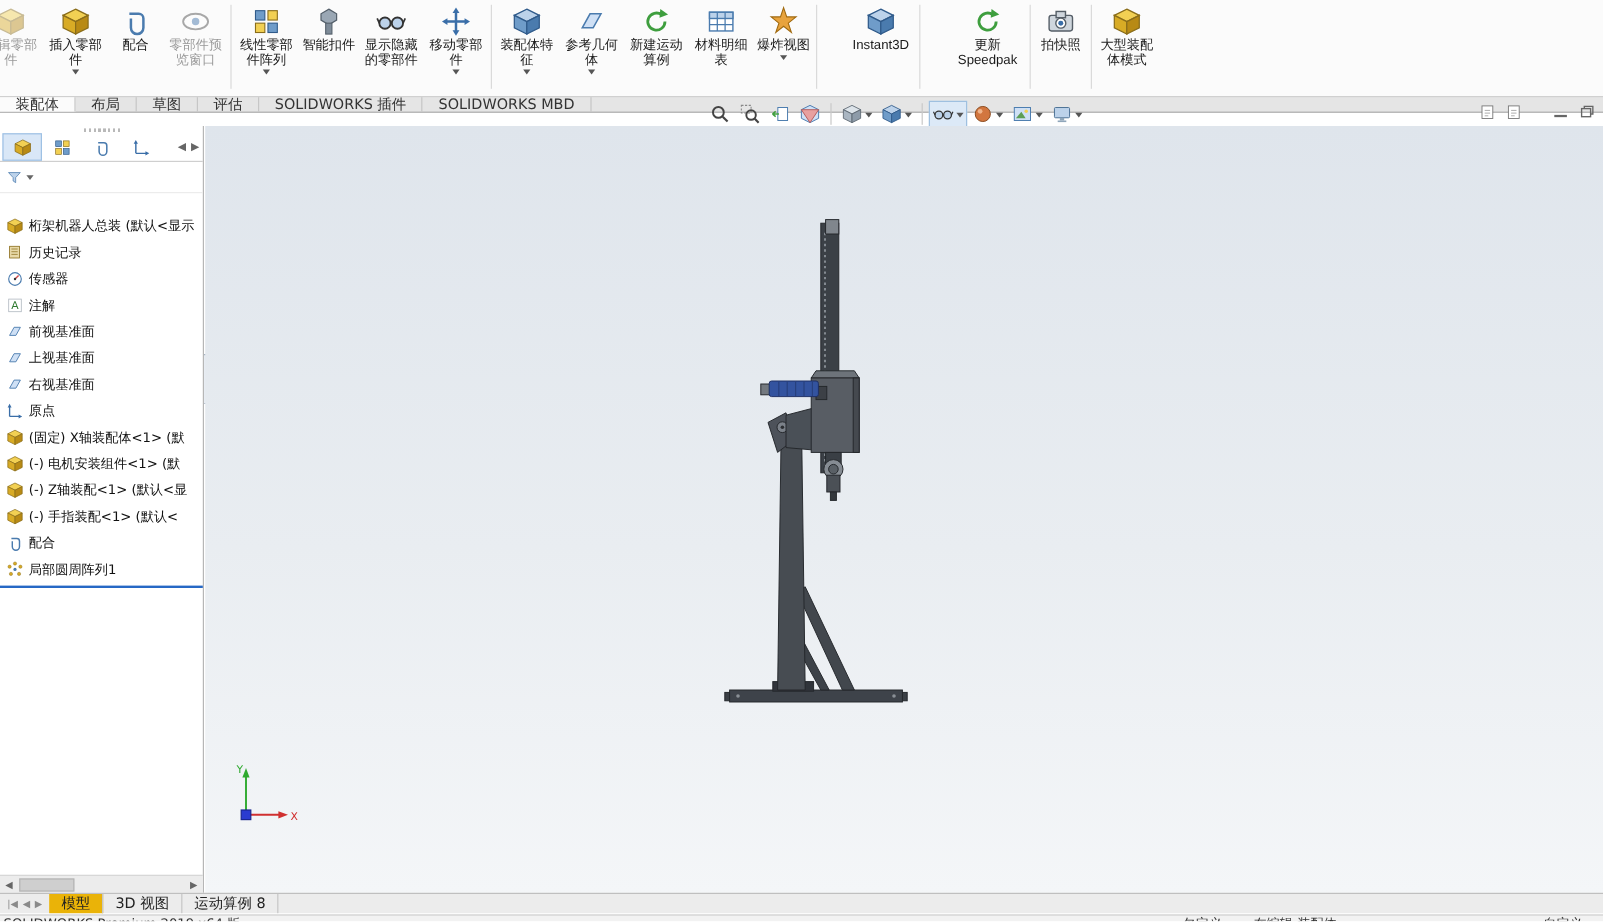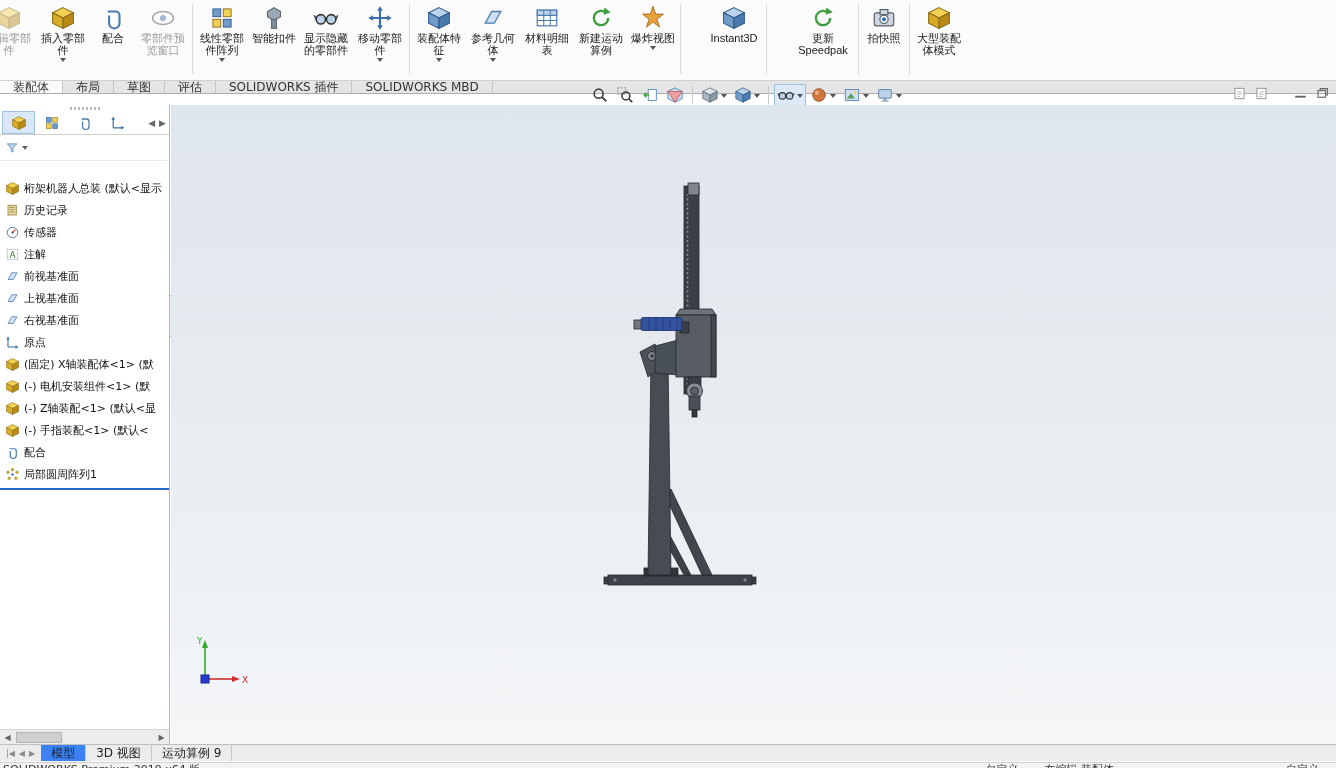--- a/index.html
+++ b/index.html
@@ -61,21 +61,21 @@
 
   
   .viewport{position:absolute;left:171px;top:105px;width:1165px;height:639px;background:linear-gradient(180deg,#dfe5ec 0%,#e9edf1 55%,#f4f6f8 100%);overflow:hidden;}
   .model{position:absolute;left:429px;top:75px;}
   .triad{position:absolute;left:16px;top:528px;}
 
   
   .doctabs{position:absolute;left:0;top:744px;width:100%;height:17px;background:#ececec;border-top:1px solid #bfbfbf;display:flex;align-items:stretch;font-size:12px;color:#222;}
   .dnav{display:flex;align-items:center;gap:4px;padding:0 6px;color:#8a8a8a;font-size:8px;}
   .dtab{display:flex;align-items:center;padding:0 10px;border-right:1px solid #c6c6c6;}
-  .dtab.active{background:#3b82f6;}
+  .dtab.active{background:#eab308;}
 
   
   .statusbar{position:absolute;left:0;top:762px;width:100%;height:6px;background:#f2f2f2;border-top:1px solid #d0d0d0;overflow:hidden;font-size:11px;line-height:13px;color:#333;display:flex;}
   .status-left{padding-left:3px;white-space:nowrap;}
   .status-right{margin-left:auto;display:flex;gap:26px;padding-right:8px;white-space:nowrap;}
   .status-gap{width:120px;}
   .scaret{display:inline-block;width:0;height:0;border:3px solid transparent;border-bottom:4px solid #555;margin-left:3px;}
 </style>
 </head>
 <body>
@@ -288,29 +288,29 @@
     </button>
     <button class="rbtn">
       <span class="ricon"><svg>
             <use href="#s-plane"></use>
           </svg></span>
       <span class="rlabel">参考几何体</span>
       <span class="rcaret"></span>
     </button>
     <button class="rbtn">
       <span class="ricon"><svg>
+            <use href="#s-refresh"></use>
+          </svg></span>
+      <span class="rlabel">新建运动算例</span>
+    </button>
+    <button class="rbtn">
+      <span class="ricon"><svg>
             <use href="#s-table"></use>
           </svg></span>
       <span class="rlabel">材料明细表</span>
-    </button>
-    <button class="rbtn">
-      <span class="ricon"><svg>
-            <use href="#s-refresh"></use>
-          </svg></span>
-      <span class="rlabel">新建运动算例</span>
     </button>
     <button class="rbtn">
       <span class="ricon"><svg>
             <use href="#s-burst"></use>
           </svg></span>
       <span class="rlabel">爆炸视图</span>
       <span class="rcaret"></span>
     </button>
     <span class="rsep"></span>
     <button class="rbtn wide">
@@ -606,21 +606,21 @@
   </div>
 
   <div class="doctabs">
     <div class="dnav">
       <span>|◀</span>
       <span>◀</span>
       <span>▶</span>
     </div>
     <div class="dtab active">模型</div>
     <div class="dtab">3D 视图</div>
-    <div class="dtab">运动算例 9</div>
+    <div class="dtab">运动算例 8</div>
   </div>
 
   <div class="statusbar">
     <span class="status-left">SOLIDWORKS Premium 2019 x64 版</span>
     <div class="status-right">
       <span>欠定义</span>
       <span>在编辑 装配体</span>
       <span class="status-gap"></span>
       <span><span>自定义</span><span class="scaret"></span></span>
     </div>

